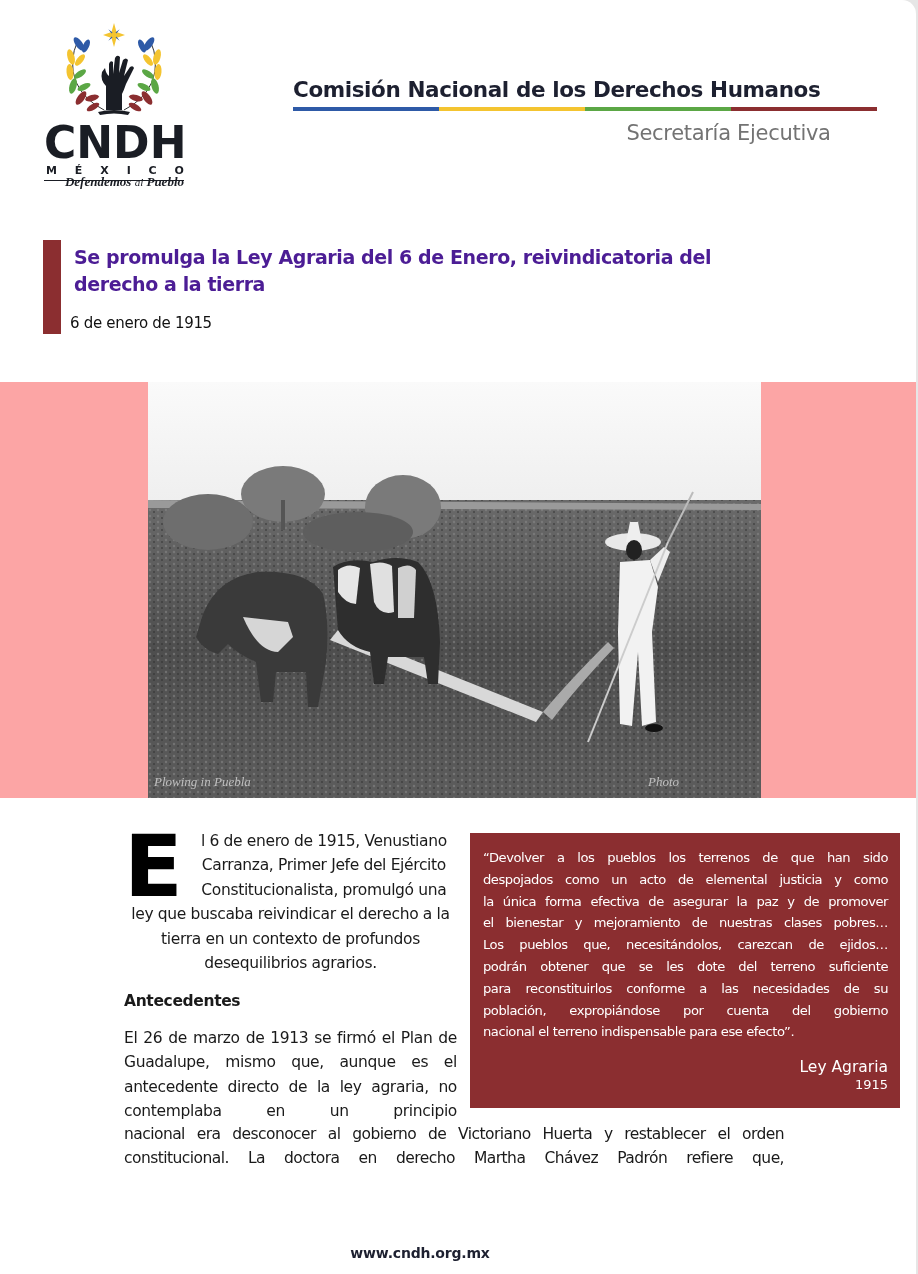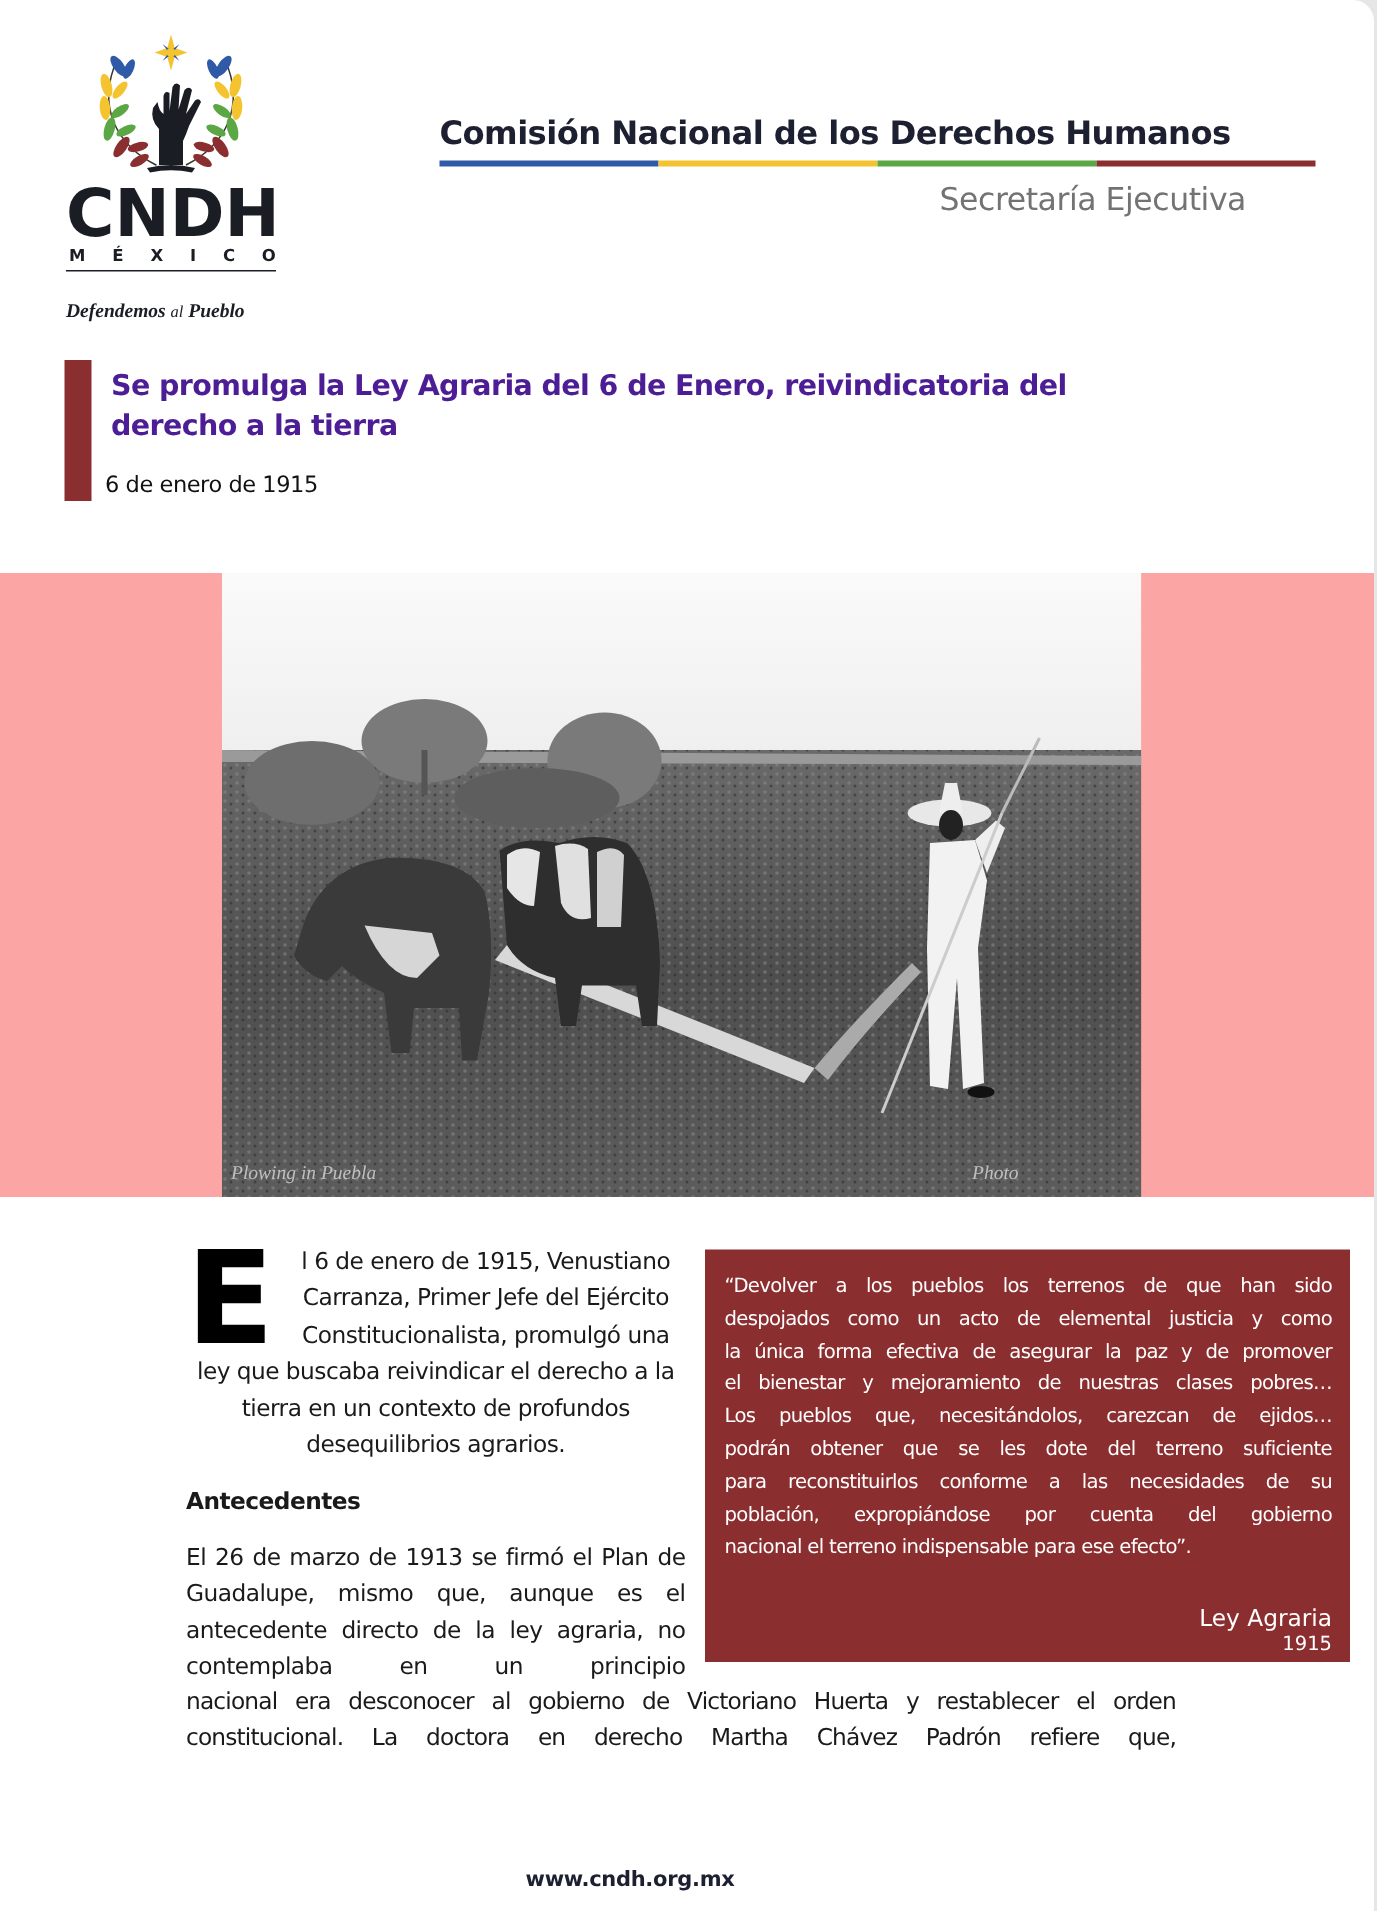--- a/index.html
+++ b/index.html
@@ -27,21 +27,21 @@
     .logo .mexico {
       position: absolute; left: 6px; top: 143px; width: 138px;
       display: flex; justify-content: space-between;
       font-family: "DejaVu Sans", sans-serif; font-size: 11px; font-weight: bold;
       color: #1a1d24; line-height: 12px;
     }
     .logo .rule {
       position: absolute; left: 4px; top: 158px; width: 140px; height: 1px; background: #1a1d24;
     }
     .logo .motto {
-      position: absolute; left: 4px; top: 177px; width: 140px; text-align: left;
+      position: absolute; left: 4px; top: 152px; width: 140px; text-align: right;
       font-family: "Liberation Serif", serif; font-style: italic; font-weight: bold;
       font-size: 13px; color: #1a1d24; line-height: 16px;
     }
     .logo .motto .al { font-weight: normal; font-size: 11px; }
 
     
     .org-name {
       position: absolute; left: 293px; top: 76px; width: 584px;
       font-family: "DejaVu Sans", sans-serif; font-weight: bold;
       font-size: 21.5px; color: #1d2030; letter-spacing: -0.4px; white-space: nowrap;
@@ -101,21 +101,21 @@
       position: absolute; left: 470px; top: 833px; width: 430px; height: 275px;
       box-sizing: border-box; padding: 14px 12px 0 13px; color: #fff;
     }
     .quote .q-text {
       margin: 0; font-family: "DejaVu Sans", sans-serif; font-size: 13.1px; line-height: 21.8px;
       text-align: justify; letter-spacing: -0.45px;
     }
     .quote .q-text span { display: block; text-align-last: justify; white-space: nowrap; }
     .quote .q-text span.last { text-align-last: left; }
     .quote .q-src {
-      position: absolute; right: 12px; top: 236px; text-align: right;
+      position: absolute; right: 12px; top: 224px; text-align: right;
       font-family: "DejaVu Sans", sans-serif; color: #fff;
     }
     .quote .q-src .a { font-size: 15.5px; line-height: 20px; display: block; }
     .quote .q-src .y { font-size: 13px; line-height: 16px; display: block; }
 
     
     .footer {
       position: absolute; left: 0; top: 1245px; width: 840px; text-align: center;
       font-family: "DejaVu Sans", sans-serif; font-weight: bold; font-size: 14px; color: #1d2030;
       letter-spacing: -0.2px;

